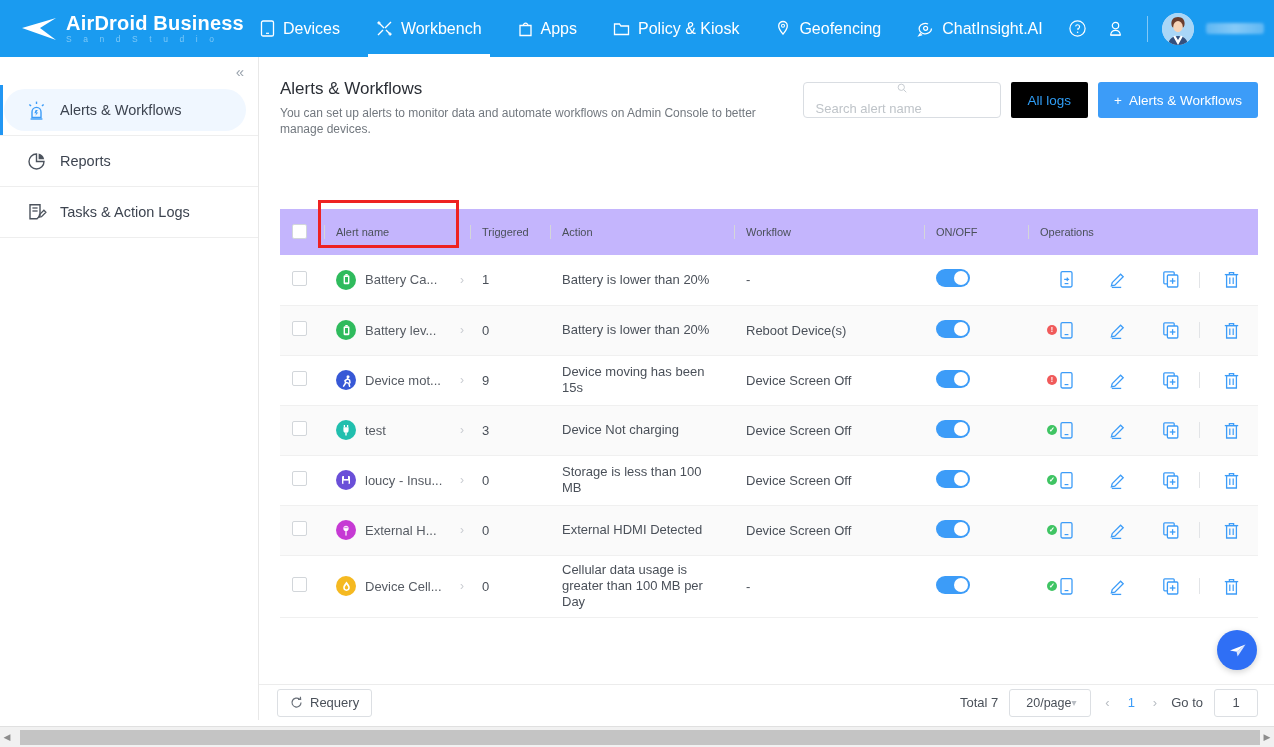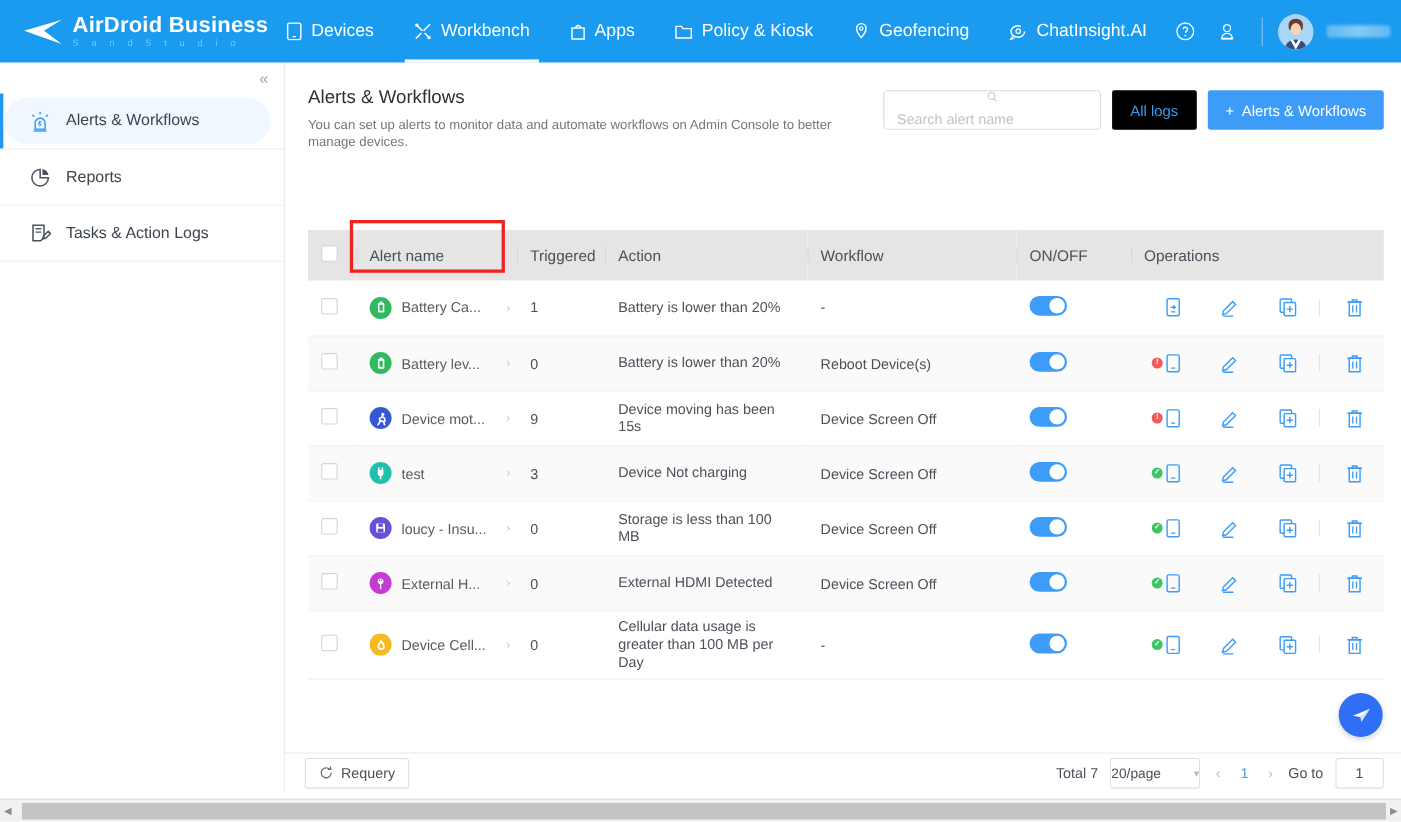--- a/index.html
+++ b/index.html
@@ -94,21 +94,21 @@
   .btn-primary {
     height:36px; padding:0 16px; background:#3c9cf8; color:#fff; font-size:13.5px;
     display:flex; align-items:center; gap:7px; border:none; border-radius:3px; cursor:pointer;
     font-family:"Liberation Sans", sans-serif;
   }
 
   
   .table-wrap { position:absolute; left:21px; top:152px; width:978px; }
   .tbl { width:978px; border-collapse:collapse; table-layout:fixed; }
   .tbl thead th {
-    background:#e5e5e5; height:46px; font-weight:normal; font-size:14px; color:#4a5059;
+    background:#c4b5fd; height:46px; font-weight:normal; font-size:11px; color:#4a5059;
     text-align:left; padding:0 0 0 12px; position:relative; vertical-align:middle;
   }
   .tbl thead th.sepcol::before {
     content:""; position:absolute; left:0; top:16px; height:14px; width:1px; background:#d4d6d9;
   }
   .tbl tbody td {
     height:50px; font-size:13px; color:#4a5059; padding:0 0 0 12px; vertical-align:middle;
     border-bottom:1px solid #f0f0f0; background:#fff;
   }
   .tbl tbody tr:nth-child(even) td { background:#fafafa; }
@@ -168,21 +168,21 @@
     border-top:1px solid #ececec; display:flex; align-items:center; padding:0 16px 0 18px;
   }
   .btn-requery {
     height:28px; padding:0 12px; border:1px solid #dcdfe3; border-radius:3px; background:#fff;
     display:flex; align-items:center; gap:7px; font-size:13px; color:#4a5059; cursor:pointer;
     font-family:"Liberation Sans", sans-serif;
   }
   .pager { margin-left:auto; display:flex; align-items:center; gap:11px; font-size:13px; color:#4a5059; }
   .pg-select {
     height:28px; width:82px; border:1px solid #dcdfe3; border-radius:3px; background:#fff;
-    display:flex; align-items:center; justify-content:space-between; padding:0 0; font-size:12.5px; color:#4a5059; cursor:pointer;
+    display:flex; align-items:center; justify-content:space-between; padding:0 16px; font-size:12.5px; color:#4a5059; cursor:pointer;
   }
   .pg-arrow { color:#b8bdc3; font-size:13px; cursor:pointer; padding:0 3px; }
   .pg-num { color:#3c9cf8; font-size:13px; cursor:pointer; padding:0 4px; }
   .goto-input {
     width:44px; height:28px; border:1px solid #dcdfe3; border-radius:3px; text-align:center;
     font-size:13px; color:#4a5059; outline:none; font-family:"Liberation Sans", sans-serif; background:#fff;
   }
 
   
   .hscroll {

